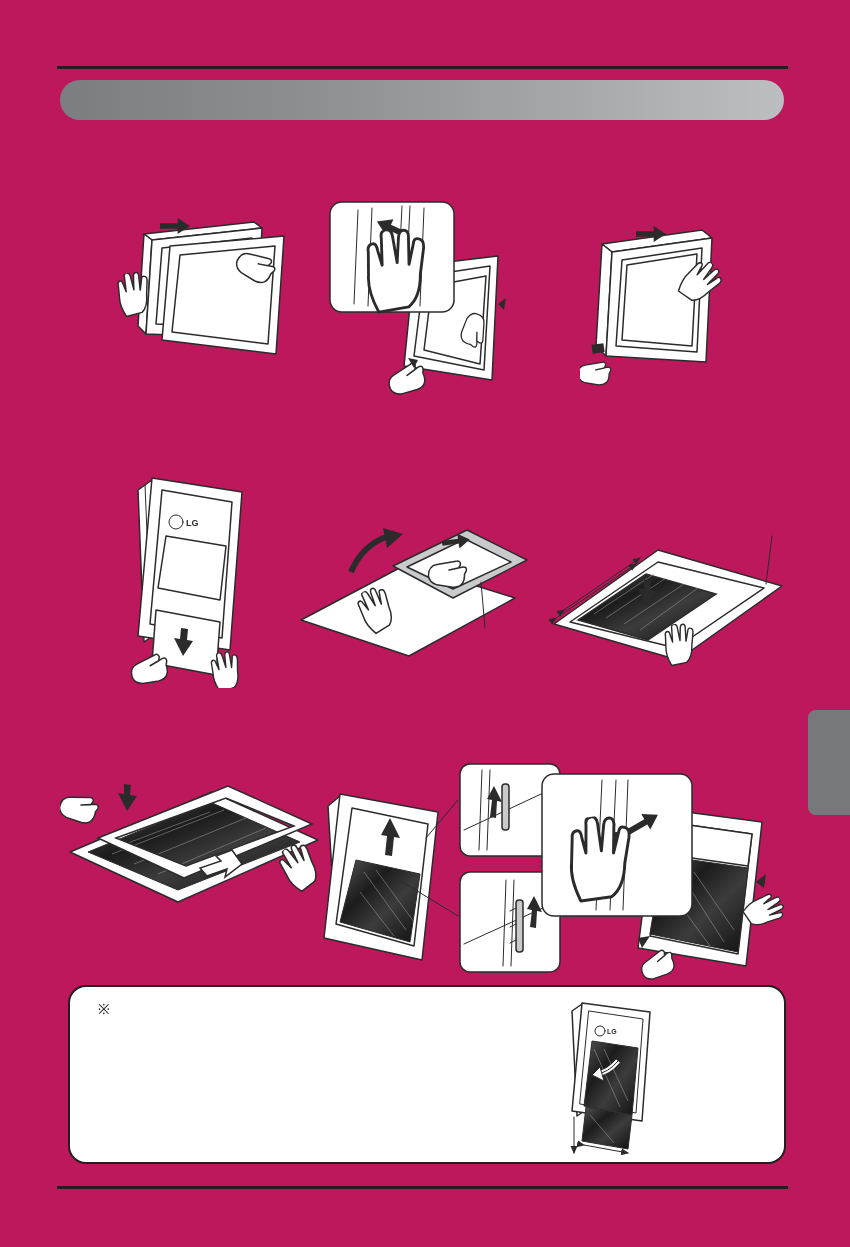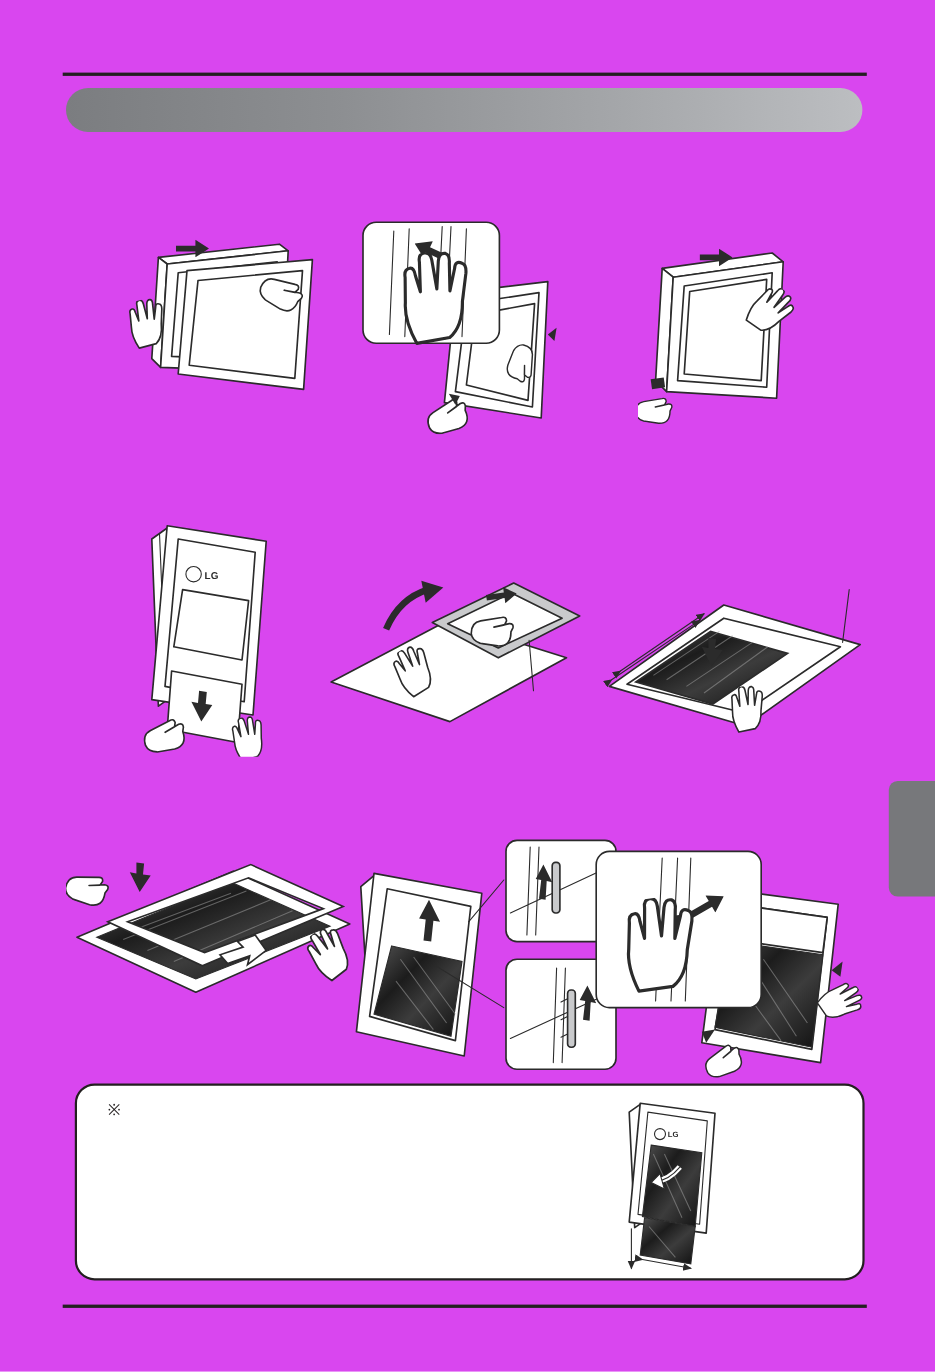--- a/index.html
+++ b/index.html
@@ -1,17 +1,17 @@
 <!DOCTYPE html>
 <html><head>
 <meta charset="utf-8">
 <style>
   html,body{margin:0;padding:0;background:#fff;}
   body{font-family:"Liberation Sans", sans-serif;}
-  #page{position:relative;width:850px;height:1247px;background:#d946ef;overflow:hidden;}
+  #page{position:relative;width:850px;height:1247px;background:#be185d;overflow:hidden;}
   .rule{position:absolute;left:57px;width:731px;height:3px;background:#231f20;}
   #rule-top{top:66px;}
   #rule-bottom{top:1186px;}
   #header-bar{position:absolute;left:60px;top:80px;width:724px;height:40px;border-radius:20px;
     background:linear-gradient(90deg,#7b7d80 0%,#8d8f92 35%,#a5a7aa 70%,#bcbec1 100%);}
   .fig{position:absolute;}
   #note-box{position:absolute;left:68px;top:985px;width:714px;height:175px;border:2px solid #231f20;border-radius:18px;background:#fff;}
   #note-marker{position:absolute;left:28px;top:12px;font-size:14px;color:#231f20;}
   #side-tab{position:absolute;left:808px;top:710px;width:42px;height:105px;background:#77787b;border-radius:8px 0 0 8px;}
   

